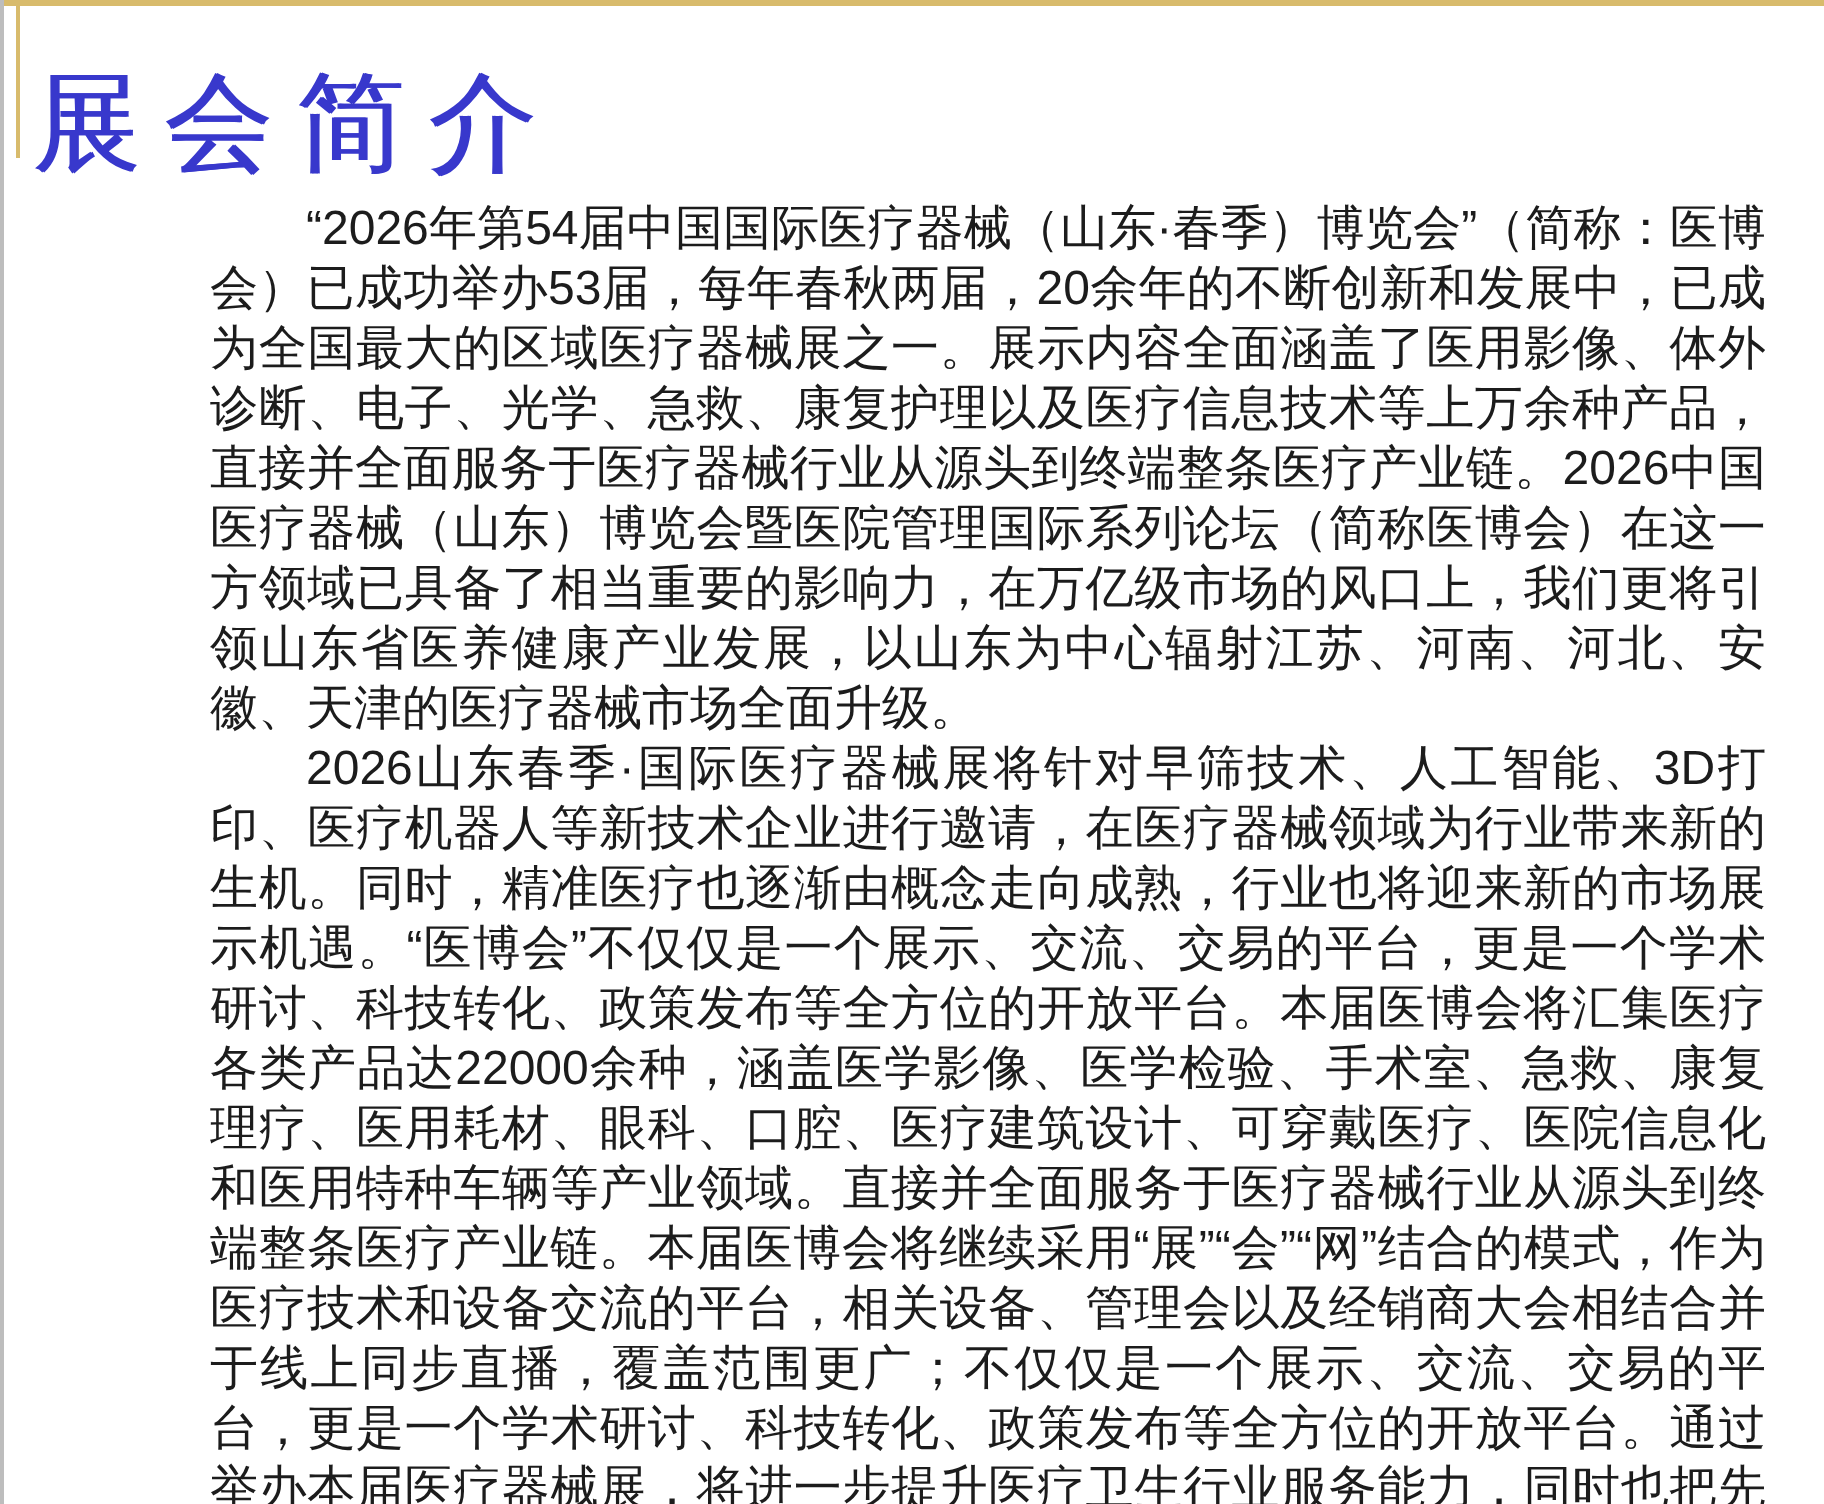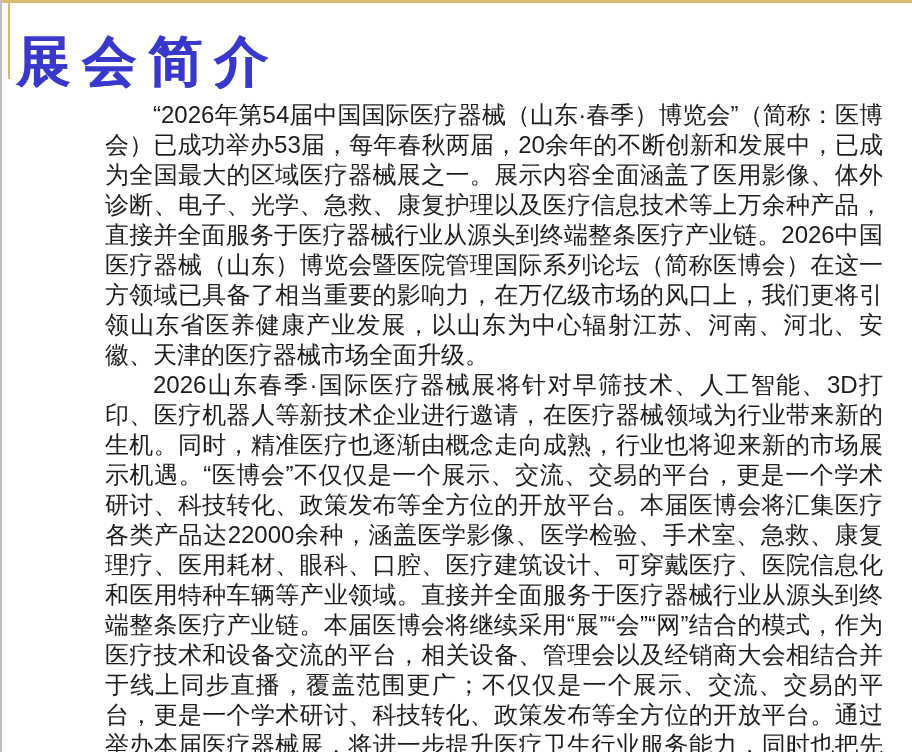--- a/index.html
+++ b/index.html
@@ -28,21 +28,21 @@
     position: absolute;
     top: 3px; left: 8px;
     width: 2px; height: 76px;
     background: #d8bb6c;
   }
   .title {
     position: absolute;
     top: 26px;
     left: 16px;
     font-size: 54px;
-    font-weight: bold;
+    font-weight: normal;
     letter-spacing: 12px;
     color: #3838cc;
     font-family: "Liberation Serif", "DejaVu Serif", serif;
     text-shadow: 1px 0 0 #3838cc;
     white-space: nowrap;
   }
   .body-text {
     position: absolute;
     top: 100px;
     left: 105px;

